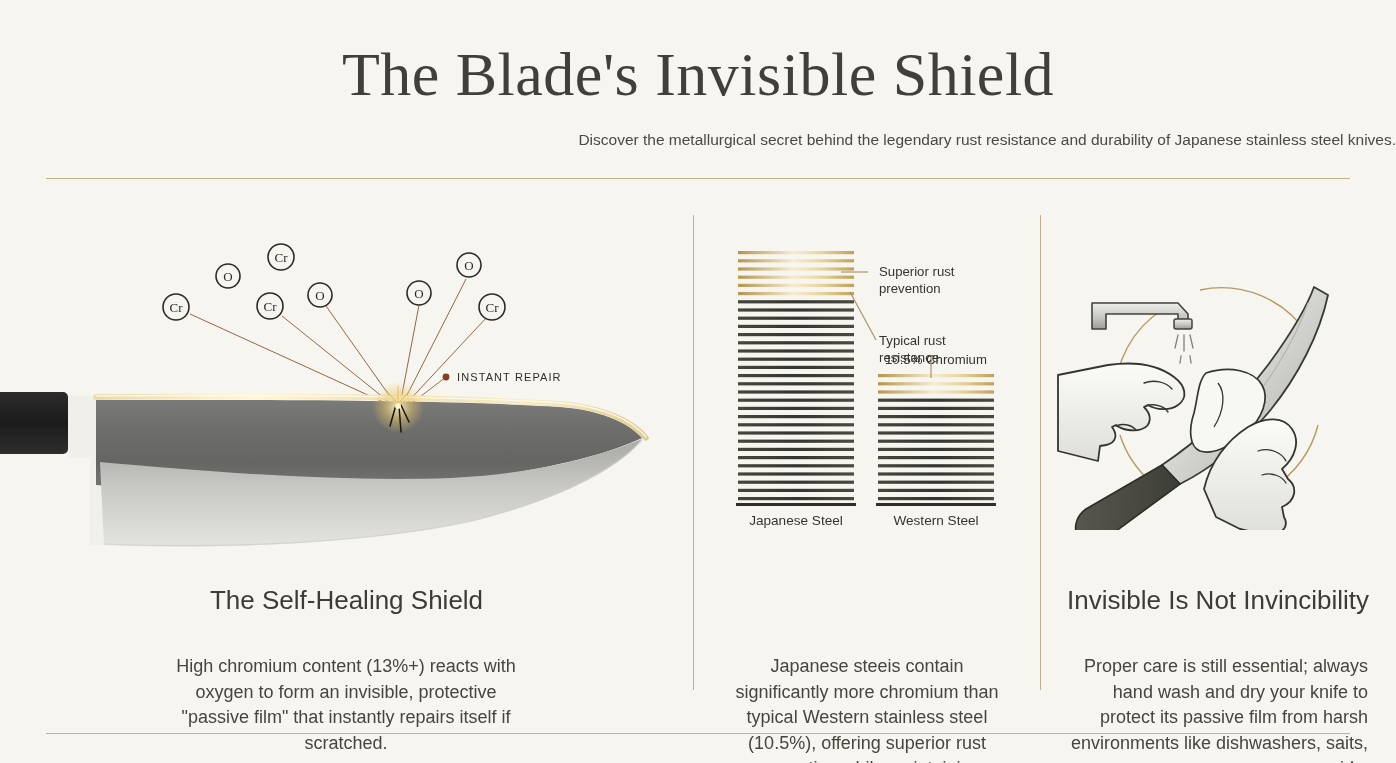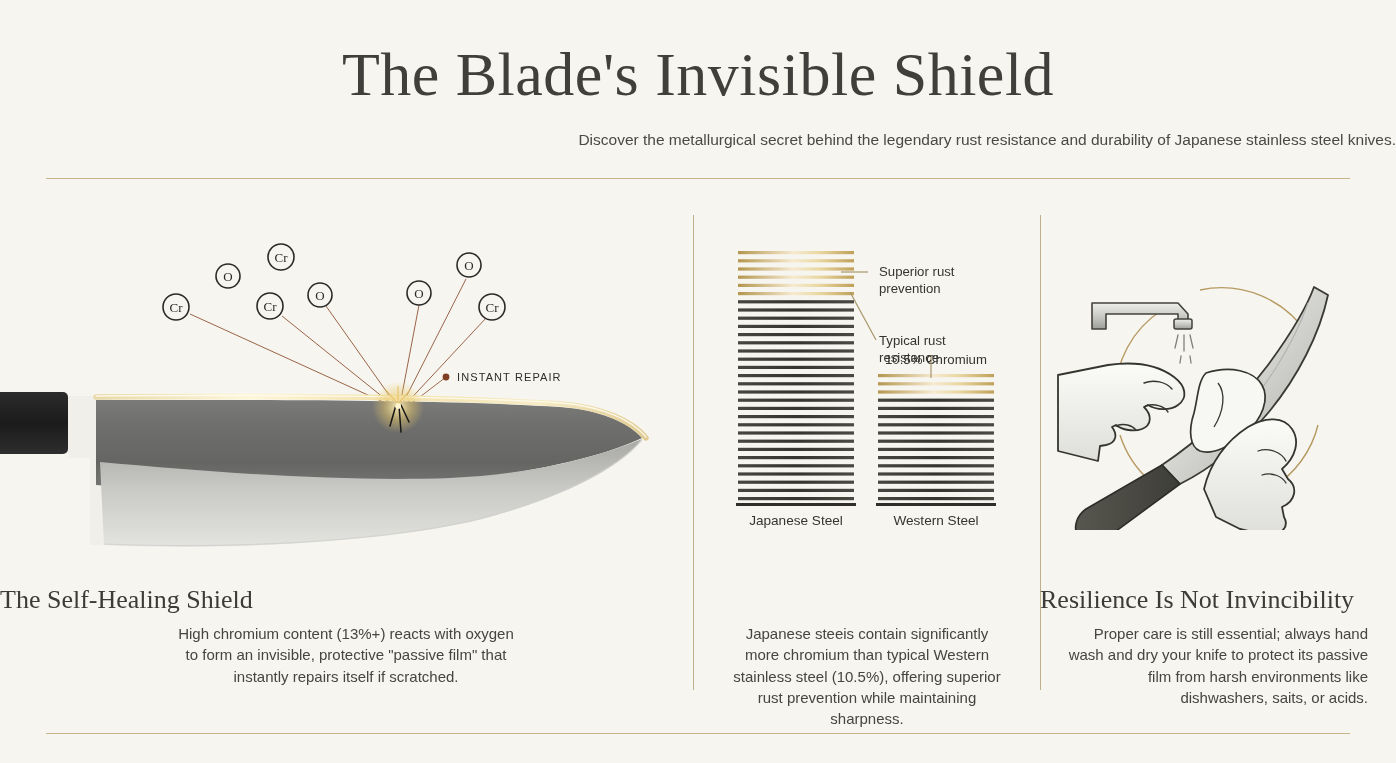--- a/index.html
+++ b/index.html
@@ -64,33 +64,34 @@
     width: 1px;
     height: 475px;
     background: #bdb08a;
   }
   .vdiv.v1 { left: 693px; }
   .vdiv.v2 { left: 1040px; }
 
   
   .cap-title {
     position: absolute;
-    font-family: Liberation Serif, serif;
+    font-family: Liberation Sans, sans-serif;
     font-size: 26px;
     font-weight: 400;
     color: #3c3b37;
-    text-align: left;
+    text-align: center;
     white-space: nowrap;
   }
   .cap-body {
     position: absolute;
-    font-size: 15px;
+    font-size: 18px;
     line-height: 1.42;
     color: #46453f;
     text-align: center;
+    margin-top: 31px;
   }
 
   
   .svgwrap { position: absolute; }
 
   .atom-text {
     font-family: "Liberation Serif", serif;
     font-size: 13px;
     fill: #2b2a27;
   }
@@ -429,16 +430,16 @@
                  L 244 252 C 250 262, 240 272, 226 270
                  L 200 264 L 176 252 Z" fill="url(#handFill)" stroke="#35352f" stroke-width="1.8" stroke-linejoin="round"></path>
         <g stroke="#35352f" stroke-width="1.3" fill="none" stroke-linecap="round">
           <path d="M218 186 C 230 182, 242 188, 246 196"></path>
           <path d="M222 210 C 232 207, 242 211, 246 218"></path>
         </g>
       </g>
     </svg>
   </div>
 
-  <div class="cap-title" style="left:1040px; top:585px; width:356px;">Resilience Is Not Invincibility</div>
+  <div class="cap-title" style="left:1040px; top:585px; width:356px;">Invisible Is Not Invincibility</div>
   <div class="cap-body" style="left:1068px; top:623px; width:300px;text-align:right;">Proper care is still essential; always hand wash and dry your knife to protect its passive film from harsh environments like dishwashers, saits, or acids.</div>
 
 </div>
 
 </body></html>

